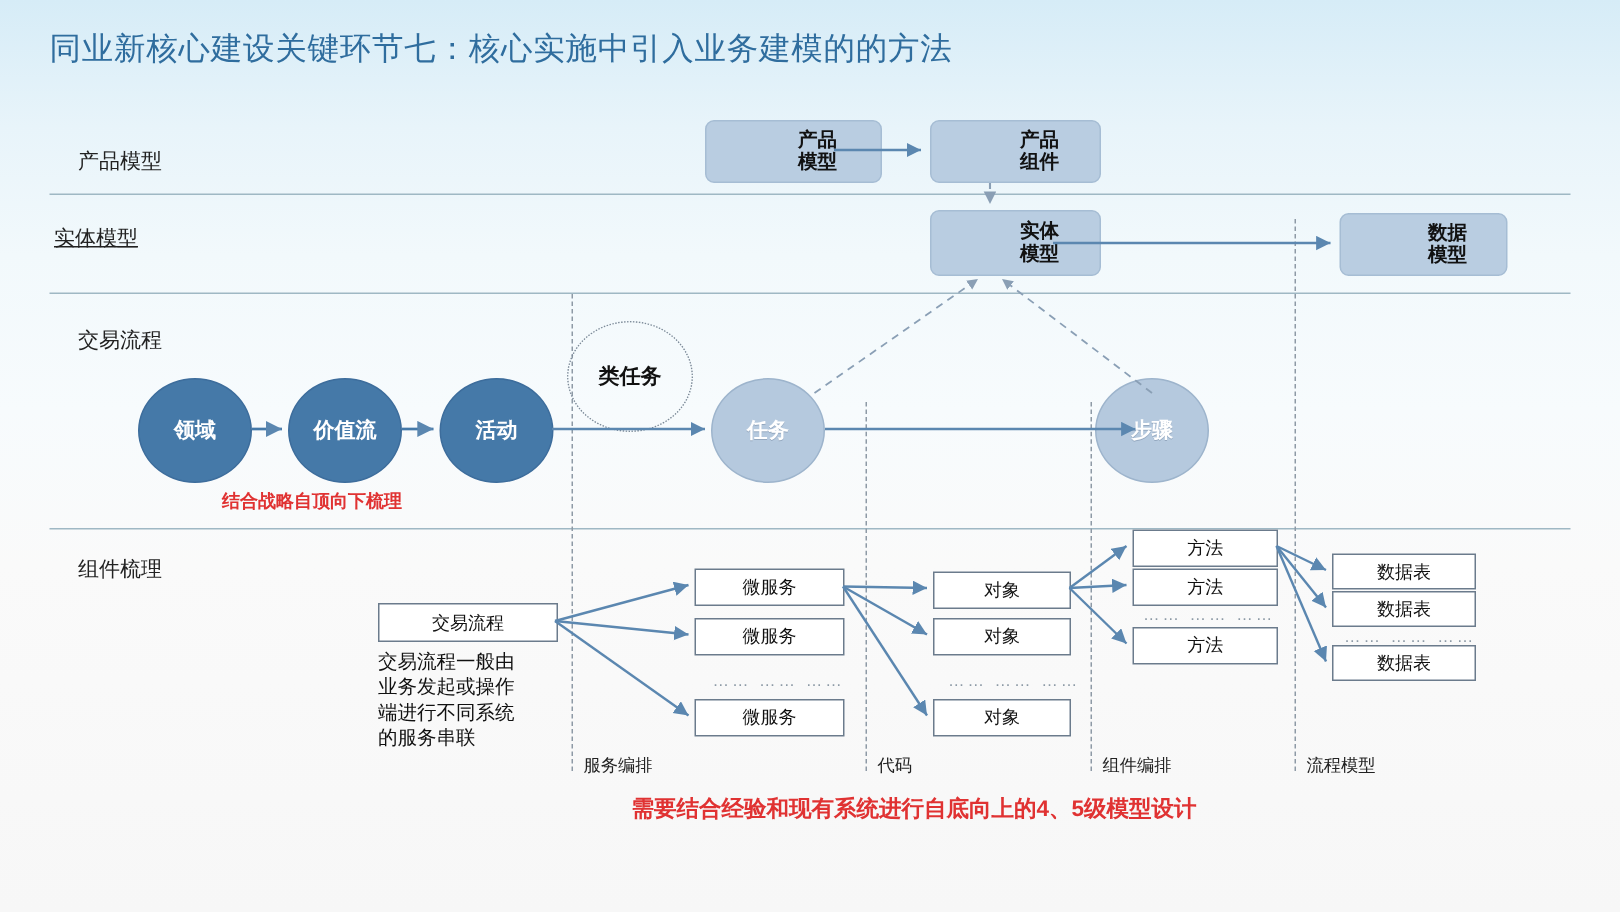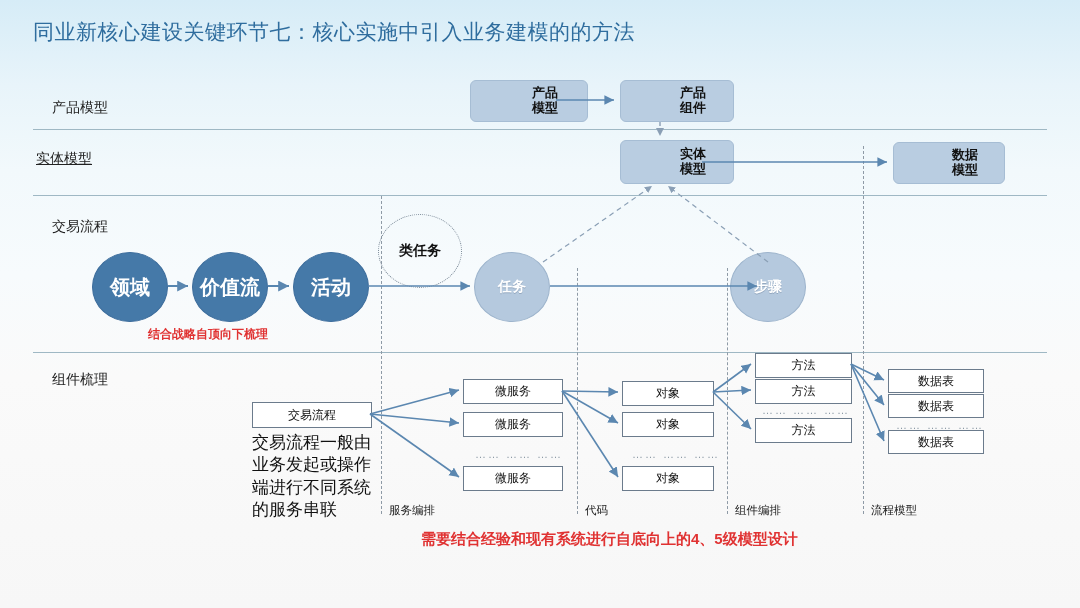--- a/index.html
+++ b/index.html
@@ -36,21 +36,21 @@
     display:flex;align-items:center;justify-content:center;text-align:center;
     font-size:13px;font-weight:bold;color:#111;line-height:1.15;padding-left:32px;
   }
 
   
   .circ{
     position:absolute;border-radius:50%;
     display:flex;align-items:center;justify-content:center;text-align:center;
     font-weight:bold;color:#fff;
   }
-  .circ.dark{background:#4579a8;border:1px solid #3d6d9c;font-size:20px;}
+  .circ.dark{background:#4579a8;border:1px solid #3d6d9c;font-size:14px;}
   .circ.light{background:#b5c9de;border:1px solid #9db4cc;font-size:14px;text-shadow:0 1px 0 rgba(120,140,165,.55);}
   .circ.dotted{
     background:transparent;border:1px dotted #7d8b99;color:#111;font-size:14px;
   }
 
   
   .wbox{
     position:absolute;background:#ffffff;border:1px solid #6b7b8c;
     display:flex;align-items:center;justify-content:center;
     font-size:12px;color:#111;white-space:nowrap;
@@ -62,21 +62,21 @@
   
   .red{position:absolute;color:#e03232;font-weight:bold;white-space:nowrap;}
   .red.small{font-size:12px;}
   .red.big{font-size:15px;}
 
   
   .colcap{position:absolute;font-size:11.5px;color:#222;white-space:nowrap;}
 
   
   .desc{
-    position:absolute;font-size:17px;color:#111;line-height:1.32;
+    position:absolute;font-size:13px;color:#111;line-height:1.32;
     width:120px;white-space:pre-line;
   }
 
   
   svg.lines{position:absolute;left:0;top:0;width:1080px;height:608px;pointer-events:none;}
 
   
   .logo{position:absolute;right:14px;bottom:8px;display:flex;align-items:center;gap:6px;}
   .logo .swirl{width:34px;height:34px;}
   .logo .txt{display:flex;flex-direction:column;line-height:1;}

